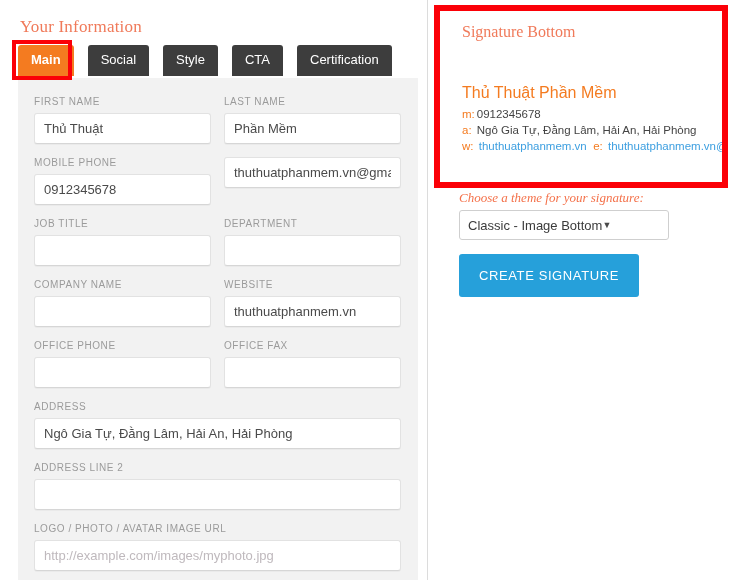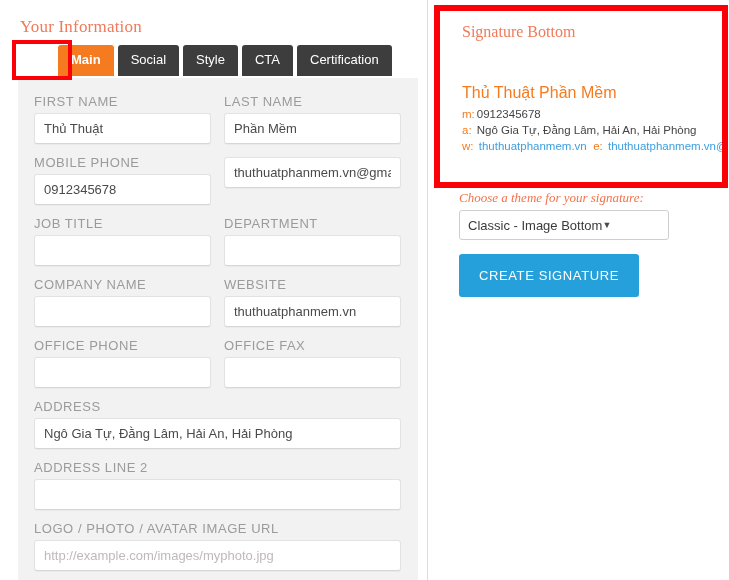--- a/index.html
+++ b/index.html
@@ -45,22 +45,21 @@
     white-space: nowrap;
   }
 
   
   .tabs {
     position: absolute;
     left: 18px;
     top: 45px;
     display: flex;
     align-items: flex-end;
-    gap: 4px;
-    margin-left: 40px;
+    gap: 14px;
   }
   .tab {
     background: #3d3d3d;
     color: #ffffff;
     font-size: 13px;
     padding: 8px 13px 9px 13px;
     border-radius: 3px 3px 0 0;
     line-height: 14px;
     white-space: nowrap;
     cursor: pointer;
@@ -99,21 +98,21 @@
     display: flex;
     gap: 13px;
   }
   .field {
     margin-bottom: 13px;
   }
   .field.half { width: 177px; }
   .field.full { width: 367px; }
   .field label {
     display: block;
-    font-size: 13px;
+    font-size: 10px;
     color: #9b9b9b;
     letter-spacing: .55px;
     margin-bottom: 5px;
     text-transform: uppercase;
     line-height: 12px;
   }
   .field .inp {
     display: block;
     width: 100%;
     height: 31px;

